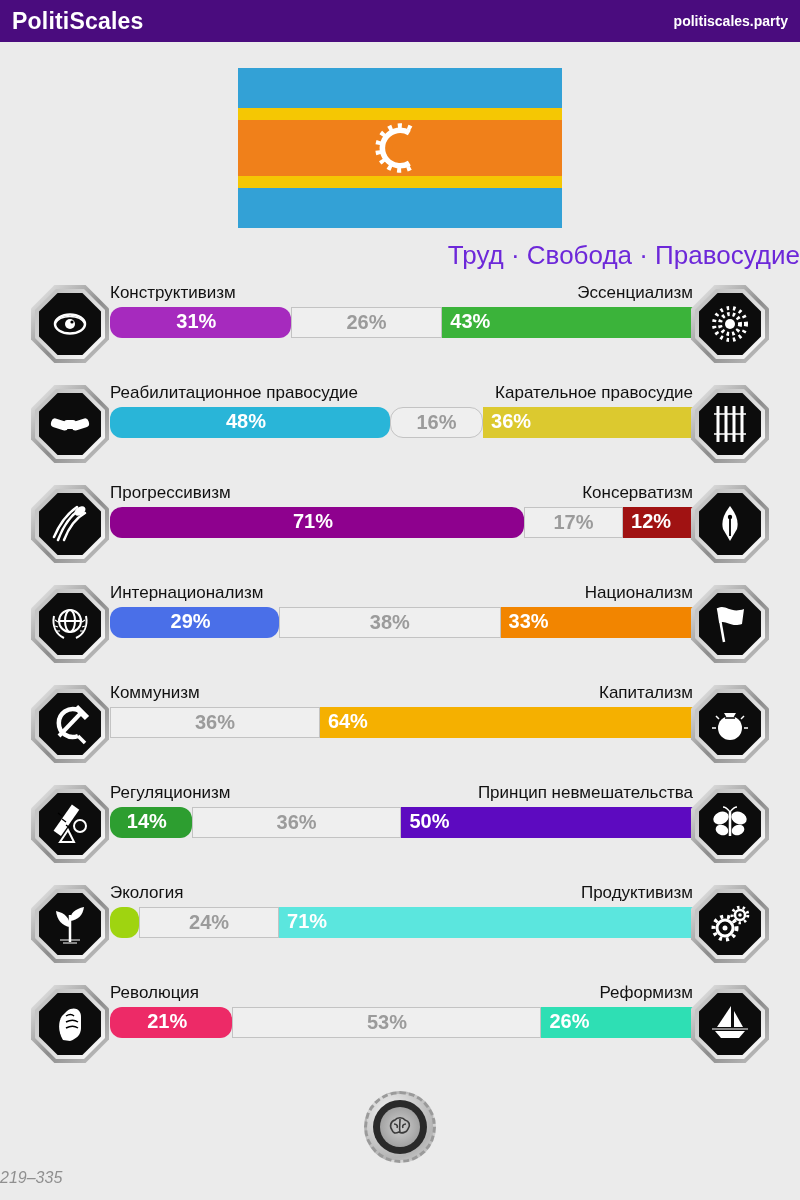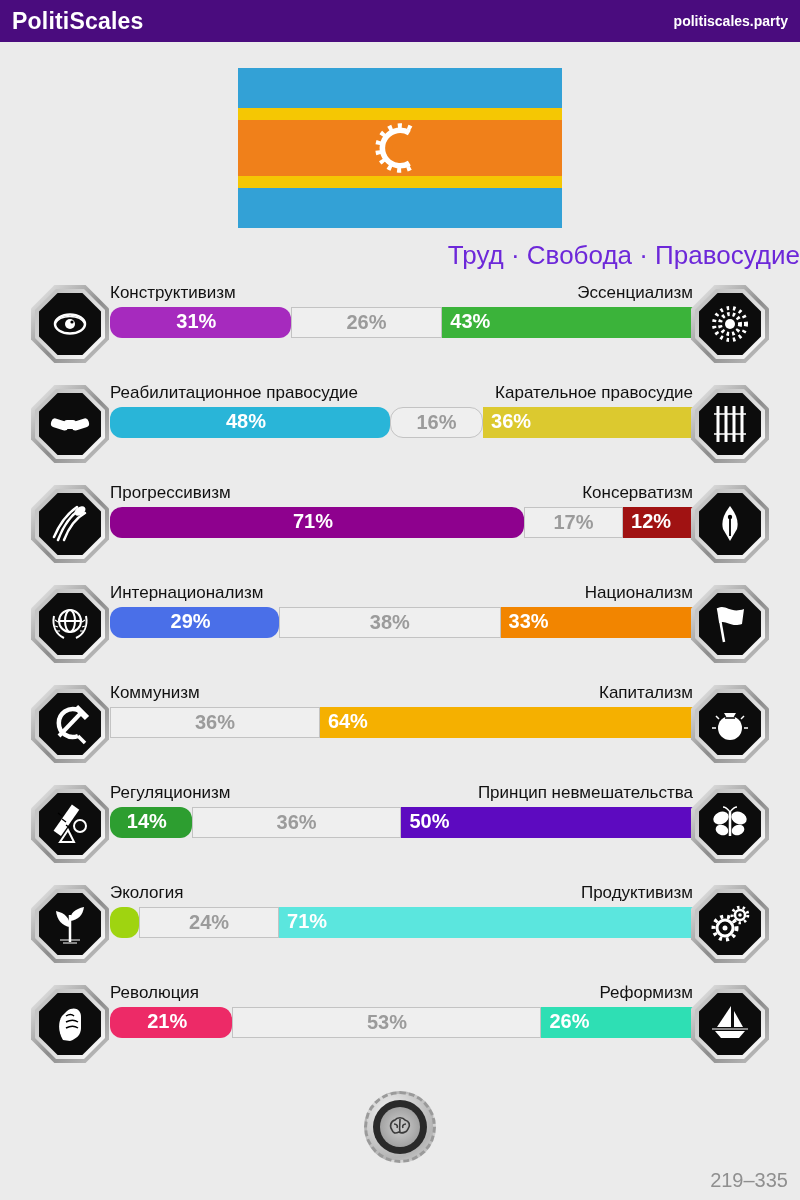--- a/index.html
+++ b/index.html
@@ -47,21 +47,21 @@
 
   
   .seal-wrap { display:flex; justify-content:center; margin-top:10px; }
   .seal { width:72px; height:72px; border-radius:50%; border:3px dashed #9a9a9a;
     background:radial-gradient(circle at 35% 30%, #f4f4f4, #b5b5b5 70%, #d8d8d8);
     display:flex; align-items:center; justify-content:center; }
   .seal-ring { width:54px; height:54px; border-radius:50%; background:#2a2a2a;
     display:flex; align-items:center; justify-content:center; }
   .seal-core { width:40px; height:40px; border-radius:50%; background:radial-gradient(circle,#cfcfcf,#8f8f8f);
     display:flex; align-items:center; justify-content:center; }
-  .score { text-align:right; padding-right:12px; margin-top:6px; font-size:20px; color:#8F8F8F; }
+  .score { padding-right:12px; margin-top:6px; font-size:16px; color:#8F8F8F;font-style:italic; }
 
   svg { display:block; }
 </style>
 </head>
 <body>
 
 <div class="header">
   <div class="brand">PolitiScales</div>
   <div class="site">politiscales.party</div>
 </div>

